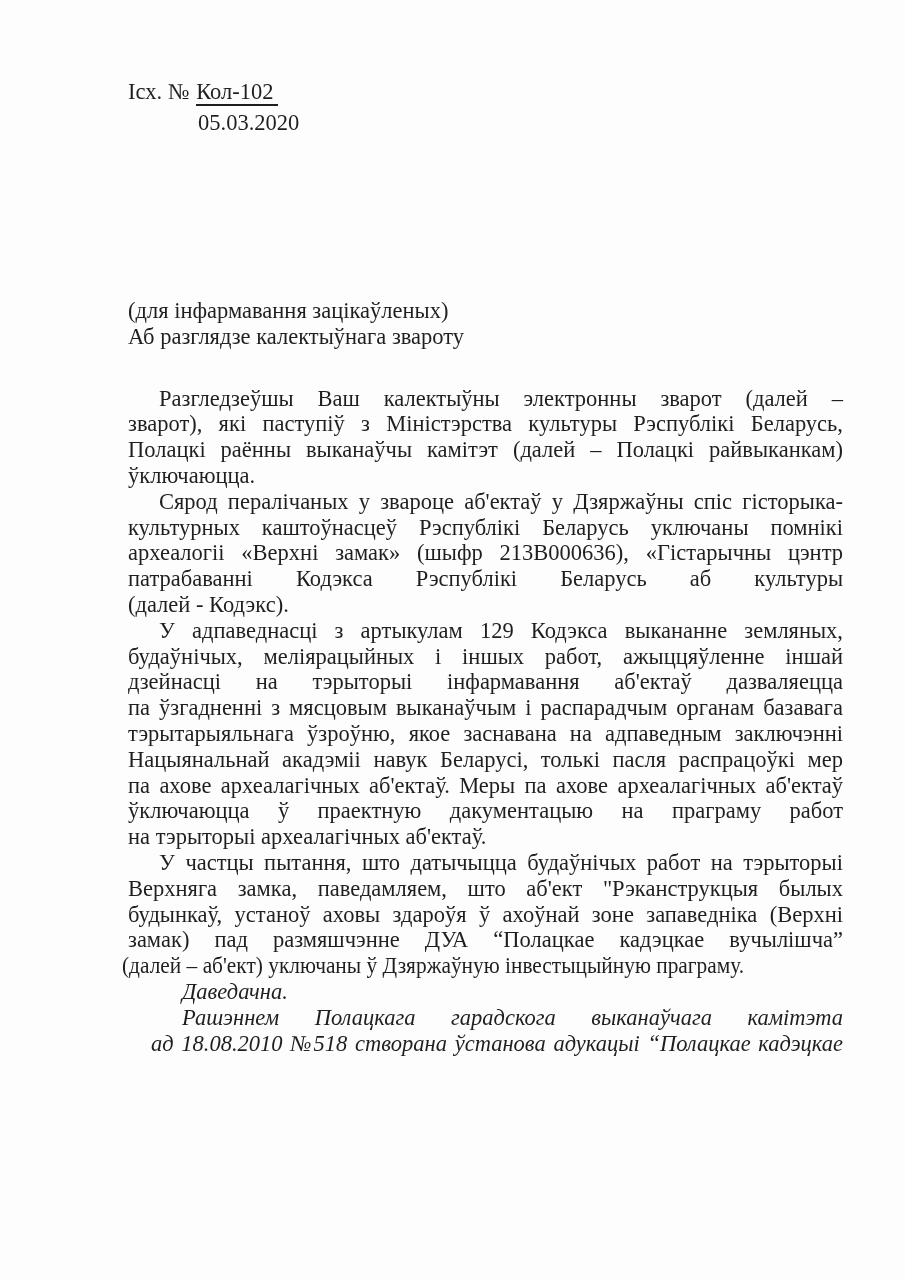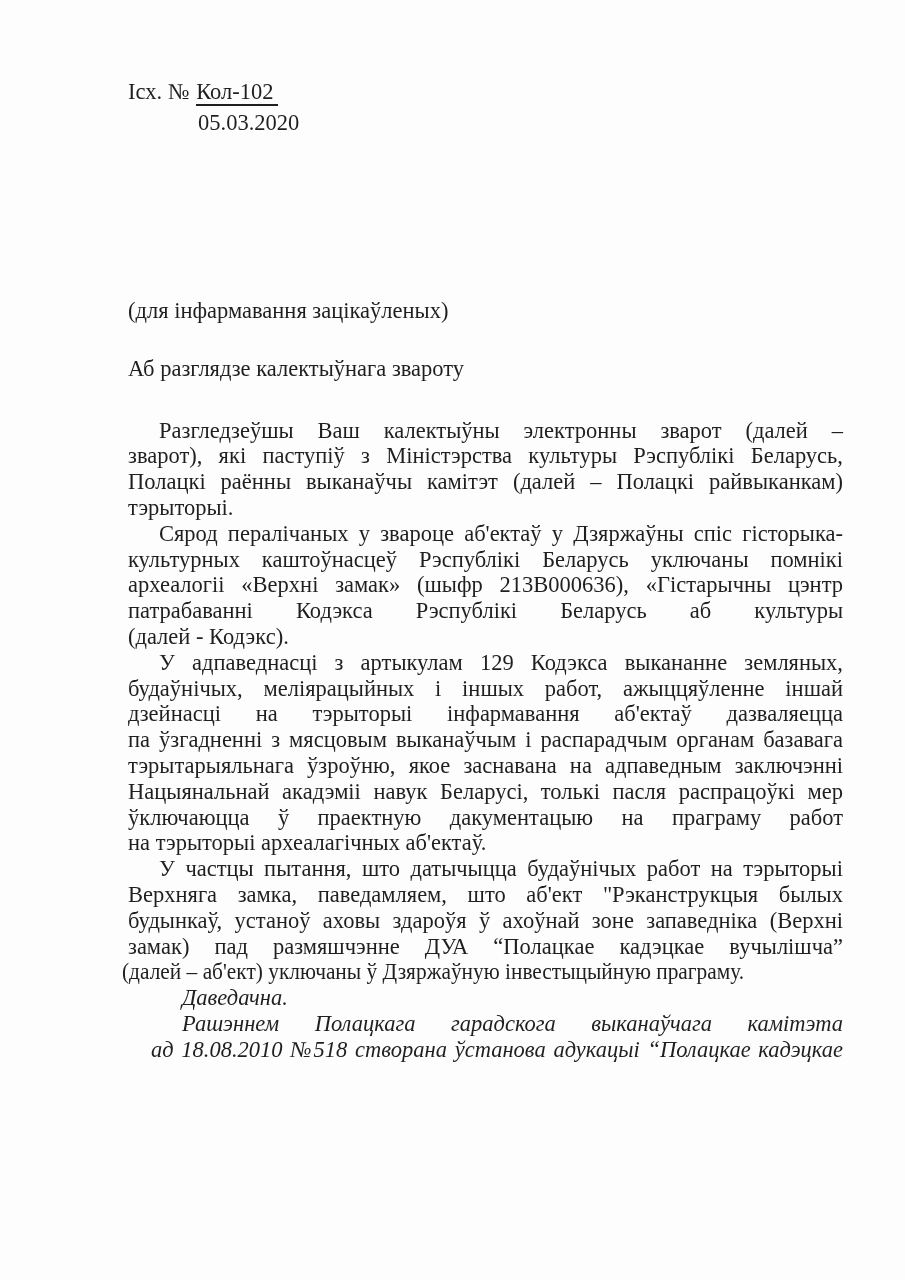--- a/index.html
+++ b/index.html
@@ -25,21 +25,21 @@
     line-height: 1.05;
   }
   .ref-date { padding-left: 70px; }
 
   .addressee {
     margin-top: 160px;
     text-align: left;
     padding-right: 13px;
   }
 
-  .subject { margin-top: 32px; }
+  .subject { }
 
   .body { margin-top: 36px; }
 
   .para.italic { font-style: italic; margin-left: 23px; }
 
   .line { min-height: 25.8px; }
   .line.j { text-align: justify; text-align-last: justify; }
   .line.indent { text-indent: 31px; }
   .line.condensed { margin-left: -6px; }
   .line.condensed .cx {
@@ -64,36 +64,37 @@
 
     <div class="addressee">(для інфармавання зацікаўленых)</div>
 
     <div class="subject">Аб разглядзе калектыўнага звароту</div>
 
     <div class="body" id="letter-body">
         <div class="para">
           <div class="line j indent">Разгледзеўшы Ваш калектыўны электронны зварот (далей –</div>
           <div class="line j">зварот), які паступіў з Міністэрства культуры Рэспублікі Беларусь,</div>
           <div class="line j">Полацкі раённы выканаўчы камітэт (далей – Полацкі райвыканкам)</div>
-          <div class="line">тэрыторыі.</div>
+          <div class="line">ўключаюцца.</div>
         </div>
         <div class="para">
           <div class="line j indent">Сярод пералічаных у звароце аб'ектаў у Дзяржаўны спіс гісторыка-</div>
           <div class="line j">культурных каштоўнасцеў Рэспублікі Беларусь уключаны помнікі</div>
           <div class="line j">археалогіі «Верхні замак» (шыфр 213В000636), «Гістарычны цэнтр</div>
           <div class="line j">патрабаванні Кодэкса Рэспублікі Беларусь аб культуры</div>
           <div class="line">(далей - Кодэкс).</div>
         </div>
         <div class="para">
           <div class="line j indent">У адпаведнасці з артыкулам 129 Кодэкса выкананне земляных,</div>
           <div class="line j">будаўнічых, меліярацыйных і іншых работ, ажыццяўленне іншай</div>
           <div class="line j">дзейнасці на тэрыторыі інфармавання аб'ектаў дазваляецца</div>
           <div class="line j">па ўзгадненні з мясцовым выканаўчым і распарадчым органам базавага</div>
           <div class="line j">тэрытарыяльнага ўзроўню, якое заснавана на адпаведным заключэнні</div>
           <div class="line j">Нацыянальнай акадэміі навук Беларусі, толькі пасля распрацоўкі мер</div>
+          <div class="line j">па ахове археалагічных аб'ектаў. Меры па ахове археалагічных аб'ектаў</div>
           <div class="line j">ўключаюцца ў праектную дакументацыю на праграму работ</div>
           <div class="line">на тэрыторыі археалагічных аб'ектаў.</div>
         </div>
         <div class="para">
           <div class="line j indent">У частцы пытання, што датычыцца будаўнічых работ на тэрыторыі</div>
           <div class="line j">Верхняга замка, паведамляем, што аб'ект "Рэканструкцыя былых</div>
           <div class="line j">будынкаў, устаноў аховы здароўя ў ахоўнай зоне запаведніка (Верхні</div>
           <div class="line j">замак) пад размяшчэнне ДУА “Полацкае кадэцкае вучылішча”</div>
           <div class="line condensed"><span class="cx">(далей – аб'ект) уключаны ў Дзяржаўную інвестыцыйную праграму.</span></div>
         </div>

